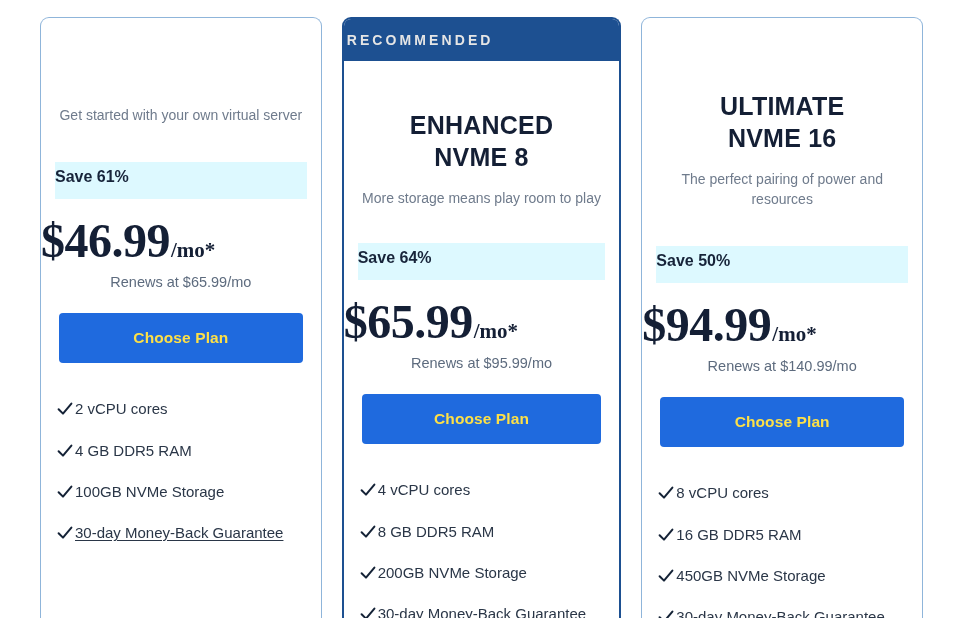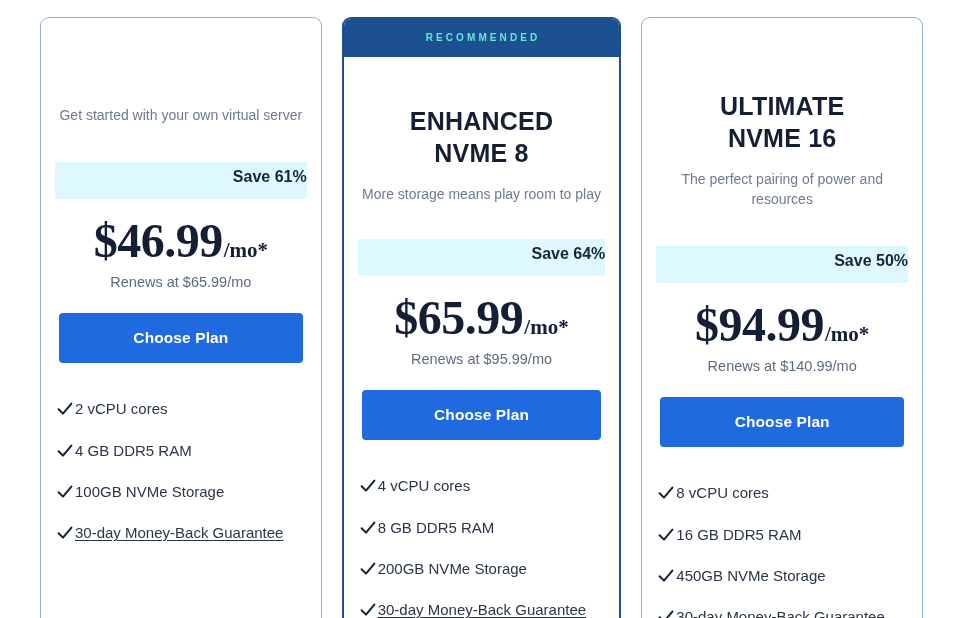--- a/index.html
+++ b/index.html
@@ -45,25 +45,24 @@
   .plan-card.featured {
     width: 280px;
     border: 2px solid #1d5091;
     border-bottom: none;
     margin-top: 0;
   }
 
   
   .recommended-badge {
     background: #1d5091;
-    color: #5eead4;
-    font-size: 10px;
+    color: #e5e5e5;
+    font-size: 14px;
     font-weight: bold;
     letter-spacing: 3.1px;
-    text-align: center;
     padding: 14px 0 14px 3px;
     line-height: 1;
   }
 
   
   .card-header {
     padding: 0 18px;
   }
 
   .plan-card.featured .card-header { padding-top: 48px; }
@@ -87,37 +86,37 @@
   }
 
   
   .save-banner {
     margin: 0 14px;
     margin-top: 36px;
     background: #ddf9ff;
     color: #17243a;
     font-size: 16px;
     font-weight: bold;
-    text-align: right;
+    text-align: left;
     padding: 6px 0 14px 0;
     line-height: 1.1;
   }
 
   .plan-card.featured .save-banner { margin-top: 34px; }
 
   
   .price-block {
     text-align: center;
     padding-top: 18px;
   }
 
   .price-line {
     display: flex;
     align-items: baseline;
-    justify-content: center;
+    justify-content: flex-start;
     color: #141f35;
     font-family: "Liberation Serif", serif;
   }
 
   .price-amount {
     font-size: 48px;
     font-weight: bold;
     letter-spacing: -0.5px;
     line-height: 1;
   }
@@ -136,21 +135,21 @@
     text-align: center;
   }
 
   
   .cta-wrap { padding: 23px 18px 0 18px; }
 
   .choose-plan-button {
     display: block;
     width: 100%;
     background: #1f6ade;
-    color: #ffffff;
+    color: #fde047;
     border: none;
     border-radius: 4px;
     font-family: "Liberation Sans", sans-serif;
     font-size: 15.5px;
     font-weight: bold;
     padding: 16px 0;
     cursor: pointer;
     letter-spacing: 0.1px;
   }
 

